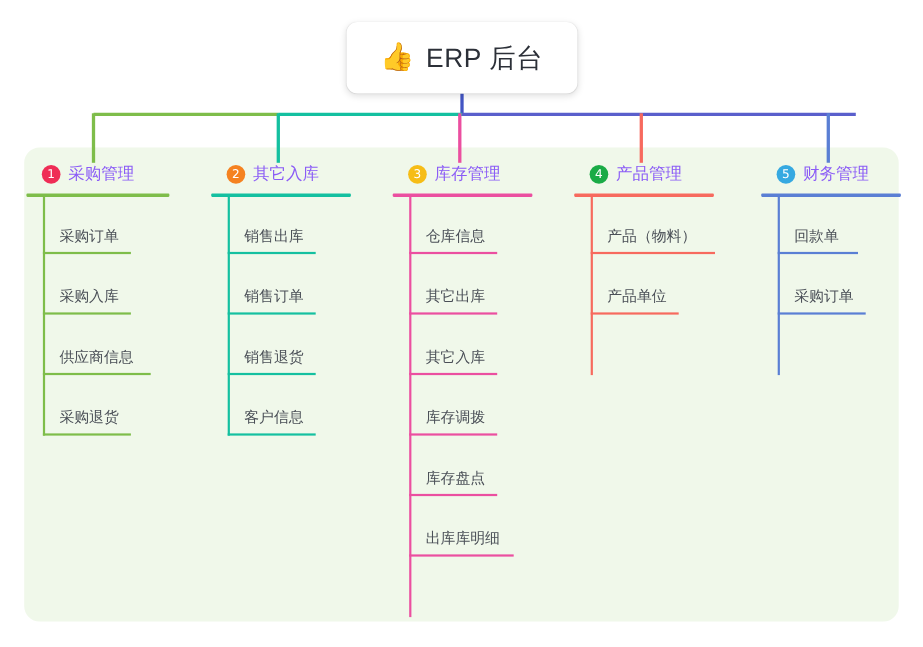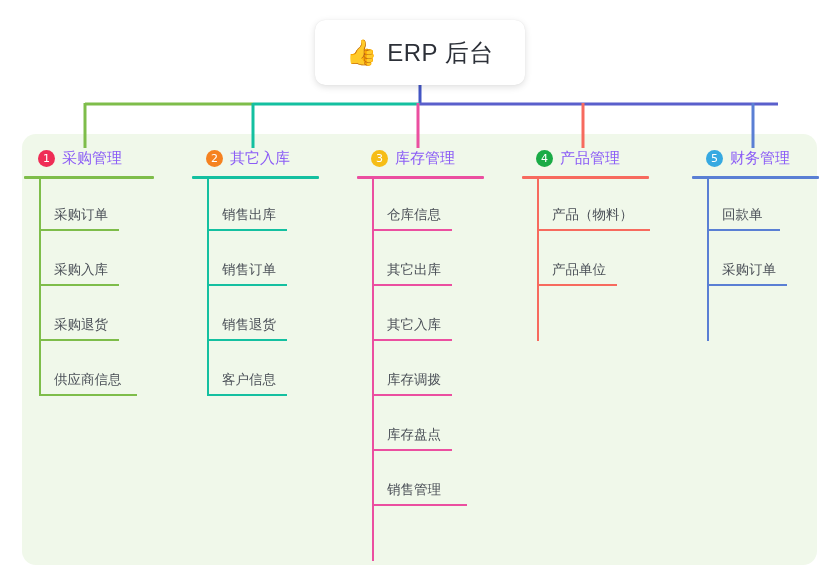--- a/index.html
+++ b/index.html
@@ -167,27 +167,27 @@
         <div class="spine" style="background: rgb(126, 189, 74); height: 217px;"></div>
         <div class="leaf">
           <span class="lbl">采购订单</span>
           <div class="uline" style="width: 80px; background: rgb(126, 189, 74);"></div>
         </div>
         <div class="leaf">
           <span class="lbl">采购入库</span>
           <div class="uline" style="width: 80px; background: rgb(126, 189, 74);"></div>
         </div>
         <div class="leaf">
+          <span class="lbl">供应商信息</span>
+          <div class="uline" style="width: 98px; background: rgb(126, 189, 74);"></div>
+        </div>
+        <div class="leaf">
           <span class="lbl">采购退货</span>
           <div class="uline" style="width: 80px; background: rgb(126, 189, 74);"></div>
         </div>
-        <div class="leaf">
-          <span class="lbl">供应商信息</span>
-          <div class="uline" style="width: 98px; background: rgb(126, 189, 74);"></div>
-        </div>
       </div>
     </div>
     <div class="column" style="left: 190px;">
       <div class="col-head">
         <span class="badge" style="background: rgb(245, 130, 32);">2</span>
         <span class="col-title">其它入库</span>
       </div>
       <div class="col-rule" style="width: 127px; background: rgb(20, 192, 160); margin-left: 2px;"></div>
       <div class="leaves">
         <div class="spine" style="background: rgb(20, 192, 160); height: 217px;"></div>
@@ -231,21 +231,21 @@
         </div>
         <div class="leaf">
           <span class="lbl">库存调拨</span>
           <div class="uline" style="width: 80px; background: rgb(235, 79, 160);"></div>
         </div>
         <div class="leaf">
           <span class="lbl">库存盘点</span>
           <div class="uline" style="width: 80px; background: rgb(235, 79, 160);"></div>
         </div>
         <div class="leaf">
-          <span class="lbl">销售管理</span>
+          <span class="lbl">出库库明细</span>
           <div class="uline" style="width: 95px; background: rgb(235, 79, 160);"></div>
         </div>
       </div>
     </div>
     <div class="column" style="left: 520px;">
       <div class="col-head">
         <span class="badge" style="background: rgb(26, 171, 70);">4</span>
         <span class="col-title">产品管理</span>
       </div>
       <div class="col-rule" style="width: 127px; background: rgb(247, 106, 94); margin-left: 2px;"></div>

